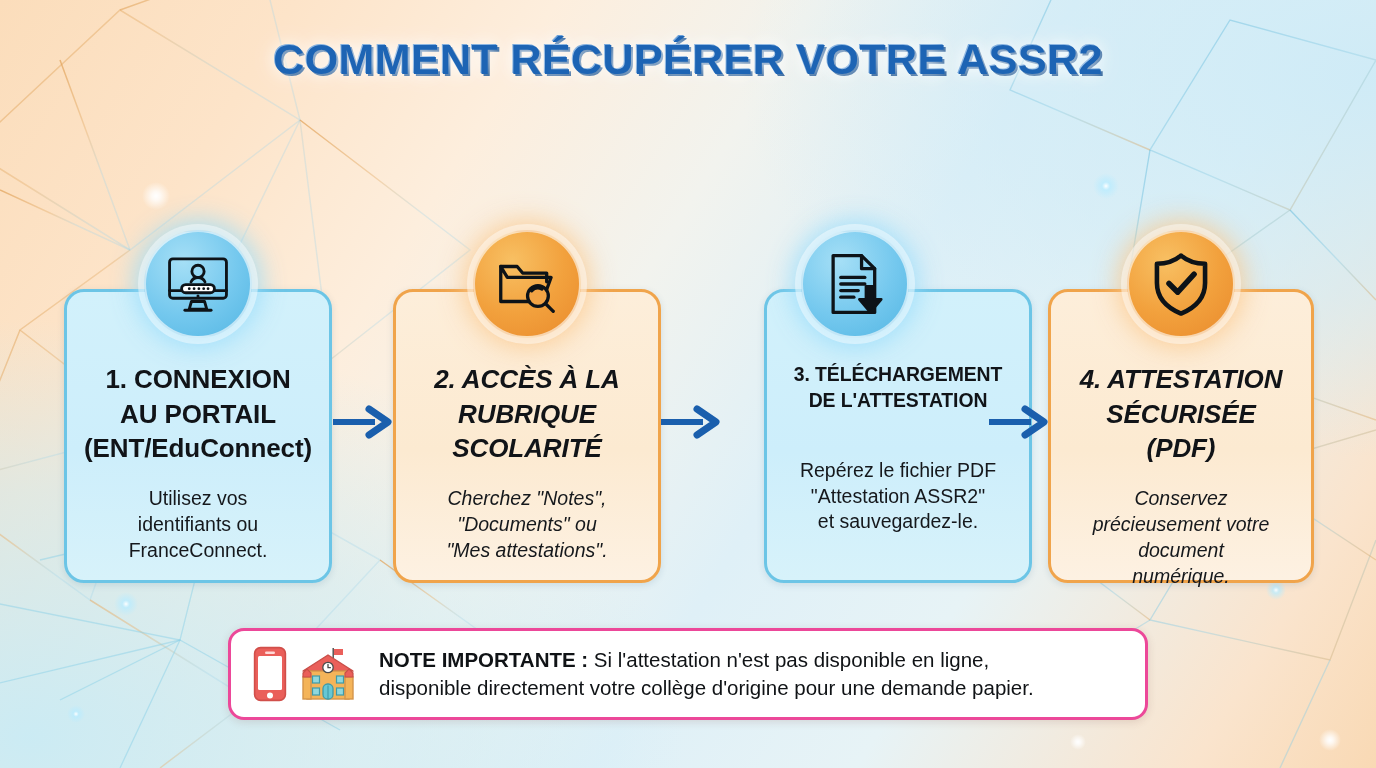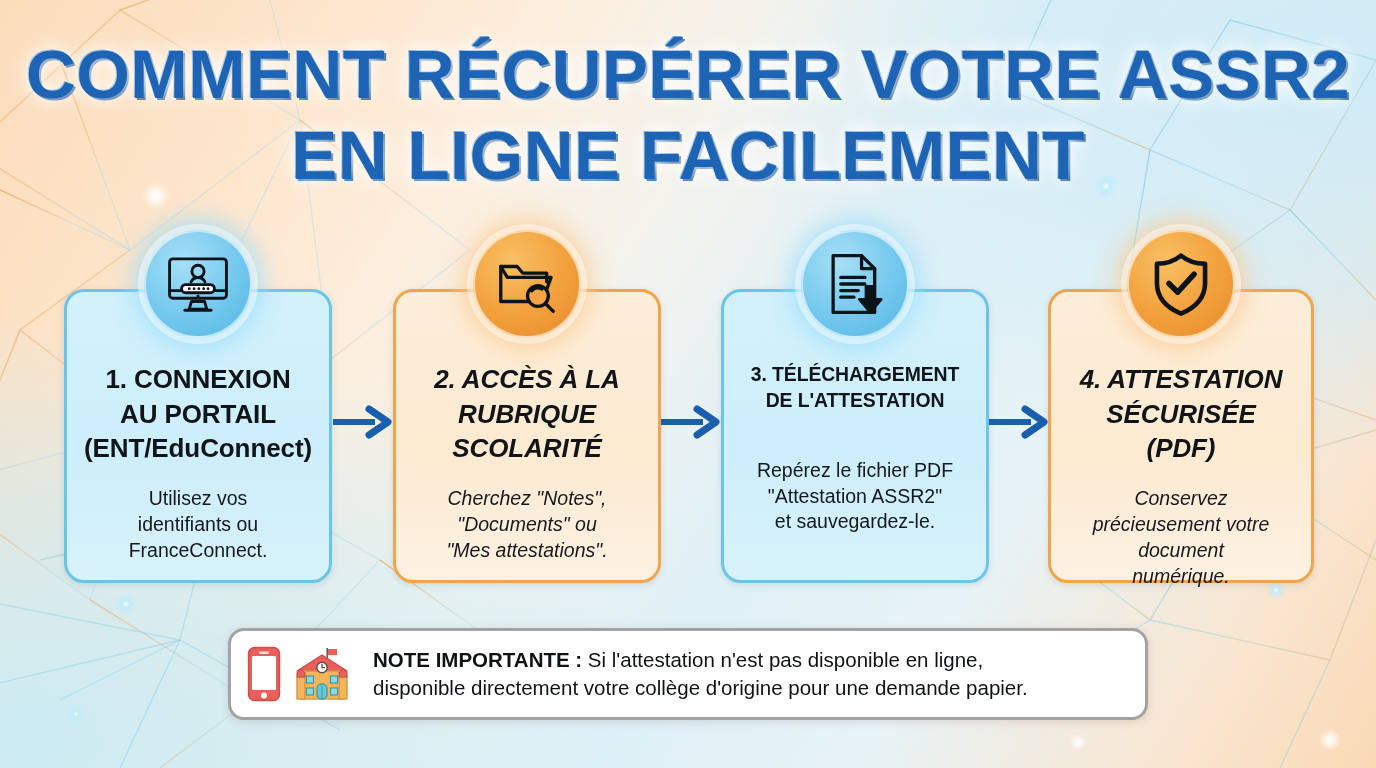--- a/index.html
+++ b/index.html
@@ -28,21 +28,21 @@
 
   
   .title-wrap {
     position: absolute;
     top: 34px;
     left: 0; right: 0;
     text-align: center;
     z-index: 5;
   }
   .title-line {
-    font-size: 69px;
+    font-size: 43px;
     font-weight: bold;
     letter-spacing: 0.4px;
     color: #1d64b4;
     line-height: 1.18;
     text-shadow:
        0 0 14px rgba(255,255,255,0.95),
        0 0 26px rgba(255,255,255,0.8),
        2px 2px 0 #16508f,
        -1px -1px 0 #3f86d0;
   }
@@ -60,21 +60,21 @@
     box-shadow: 0 2px 7px rgba(40,90,130,0.14);
     z-index: 3;
   }
   .card.orange {
     border-color: #f0a44b;
     background: linear-gradient(180deg, #fdeeda 0%, #fcead1 55%, #fdf1e2 100%);
     font-style: italic;
   }
   .card.c1 { left: 64px;   }
   .card.c2 { left: 393px;  }
-  .card.c3 { left: 721px;  }
+  .card.c3 { left: 764px;  }
   .card.c4 { left: 1048px; width: 266px; padding-left: 16px; }
 
   .card-body {
     position: absolute;
     left: 9px; right: 9px;
     top: 70px;
     text-align: center;
   }
   .card-title {
     font-size: 26px;
@@ -134,25 +134,25 @@
 
   
   .note-bar {
     position: absolute;
     left: 228px;
     top: 628px;
     width: 920px;
     height: 92px;
     box-sizing: border-box;
     background: #ffffff;
-    border: 3px solid #a3a3a3;
+    border: 3px solid #ec4899;
     border-radius: 16px;
     display: flex;
     align-items: center;
-    padding: 0 16px;
+    padding: 0 22px;
     z-index: 5;
     box-shadow: 0 2px 8px rgba(120,60,55,0.16);
   }
   .note-icons {
     display: flex;
     align-items: center;
     gap: 10px;
     flex: 0 0 auto;
     margin-right: 20px;
   }
@@ -231,21 +231,20 @@
     <circle cx="126" cy="604" r="12" fill="url(#sparkB)"></circle>
     <circle cx="1276" cy="590" r="10" fill="url(#sparkB)"></circle>
     <circle cx="76" cy="714" r="9" fill="url(#sparkB)"></circle>
     <circle cx="1330" cy="740" r="11" fill="url(#sparkG)"></circle>
     <circle cx="1078" cy="742" r="8" fill="url(#sparkG)"></circle>
   </svg>
 </div>
 
 <div class="title-wrap">
   <div class="title-line">COMMENT RÉCUPÉRER VOTRE ASSR2</div>
-  <div class="title-line">EN LIGNE FACILEMENT</div>
 </div>
 
 <div class="card c1">
   <div class="card-body">
     <div class="card-title">1. CONNEXION<br>AU PORTAIL<br>(ENT/EduConnect)</div>
     <div class="card-desc">Utilisez vos<br>identifiants ou<br>FranceConnect.</div>
   </div>
 </div>
 
 <div class="card c2 orange">

